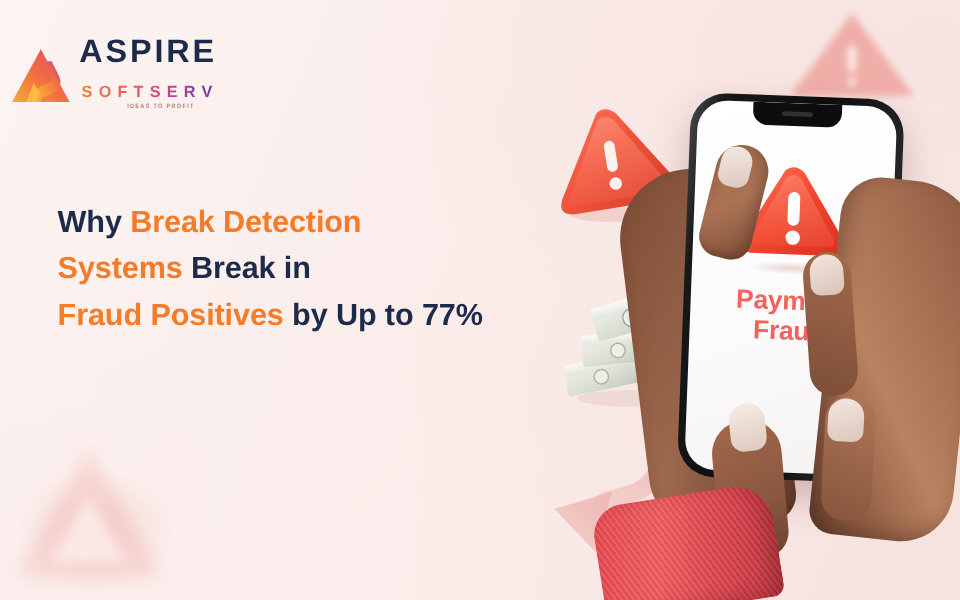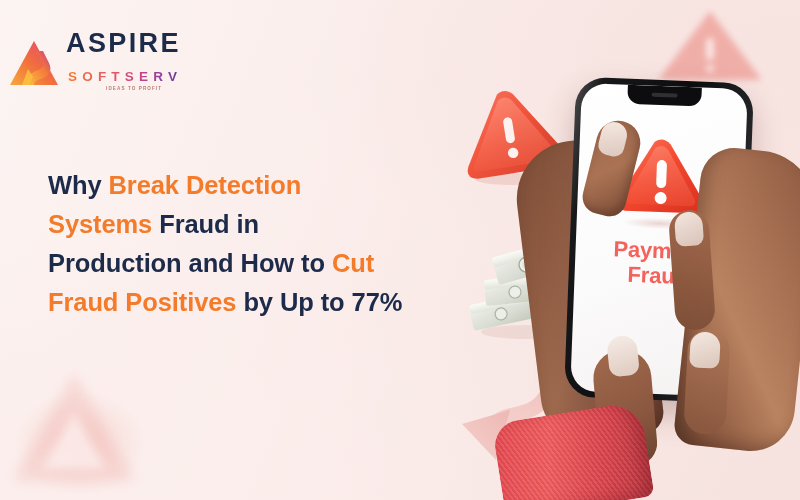--- a/index.html
+++ b/index.html
@@ -295,24 +295,21 @@
       <div class="logo-softserv">SOFTSERV</div>
       <div class="logo-tagline">IDEAS TO PROFIT</div>
     </div>
   </div>
 
   <h1 class="headline">
     <div class="hl-line">
       <span>Why </span><span class="hl-accent">Break Detection</span>
     </div>
     <div class="hl-line">
-      <span class="hl-accent">Systems</span><span> Fraud in</span>
-    </div>
-    <div class="hl-line">
-      <span>Production and How to </span><span class="hl-accent">Cut</span>
+      <span class="hl-accent">Systems</span><span> Break in</span>
     </div>
     <div class="hl-line">
       <span class="hl-accent">Fraud Positives</span><span> by Up to 77%</span>
     </div>
   </h1>
 
   <div class="scene">
 
     <div class="alert-float">
       <svg width="112" height="100" viewBox="0 0 112 100">

